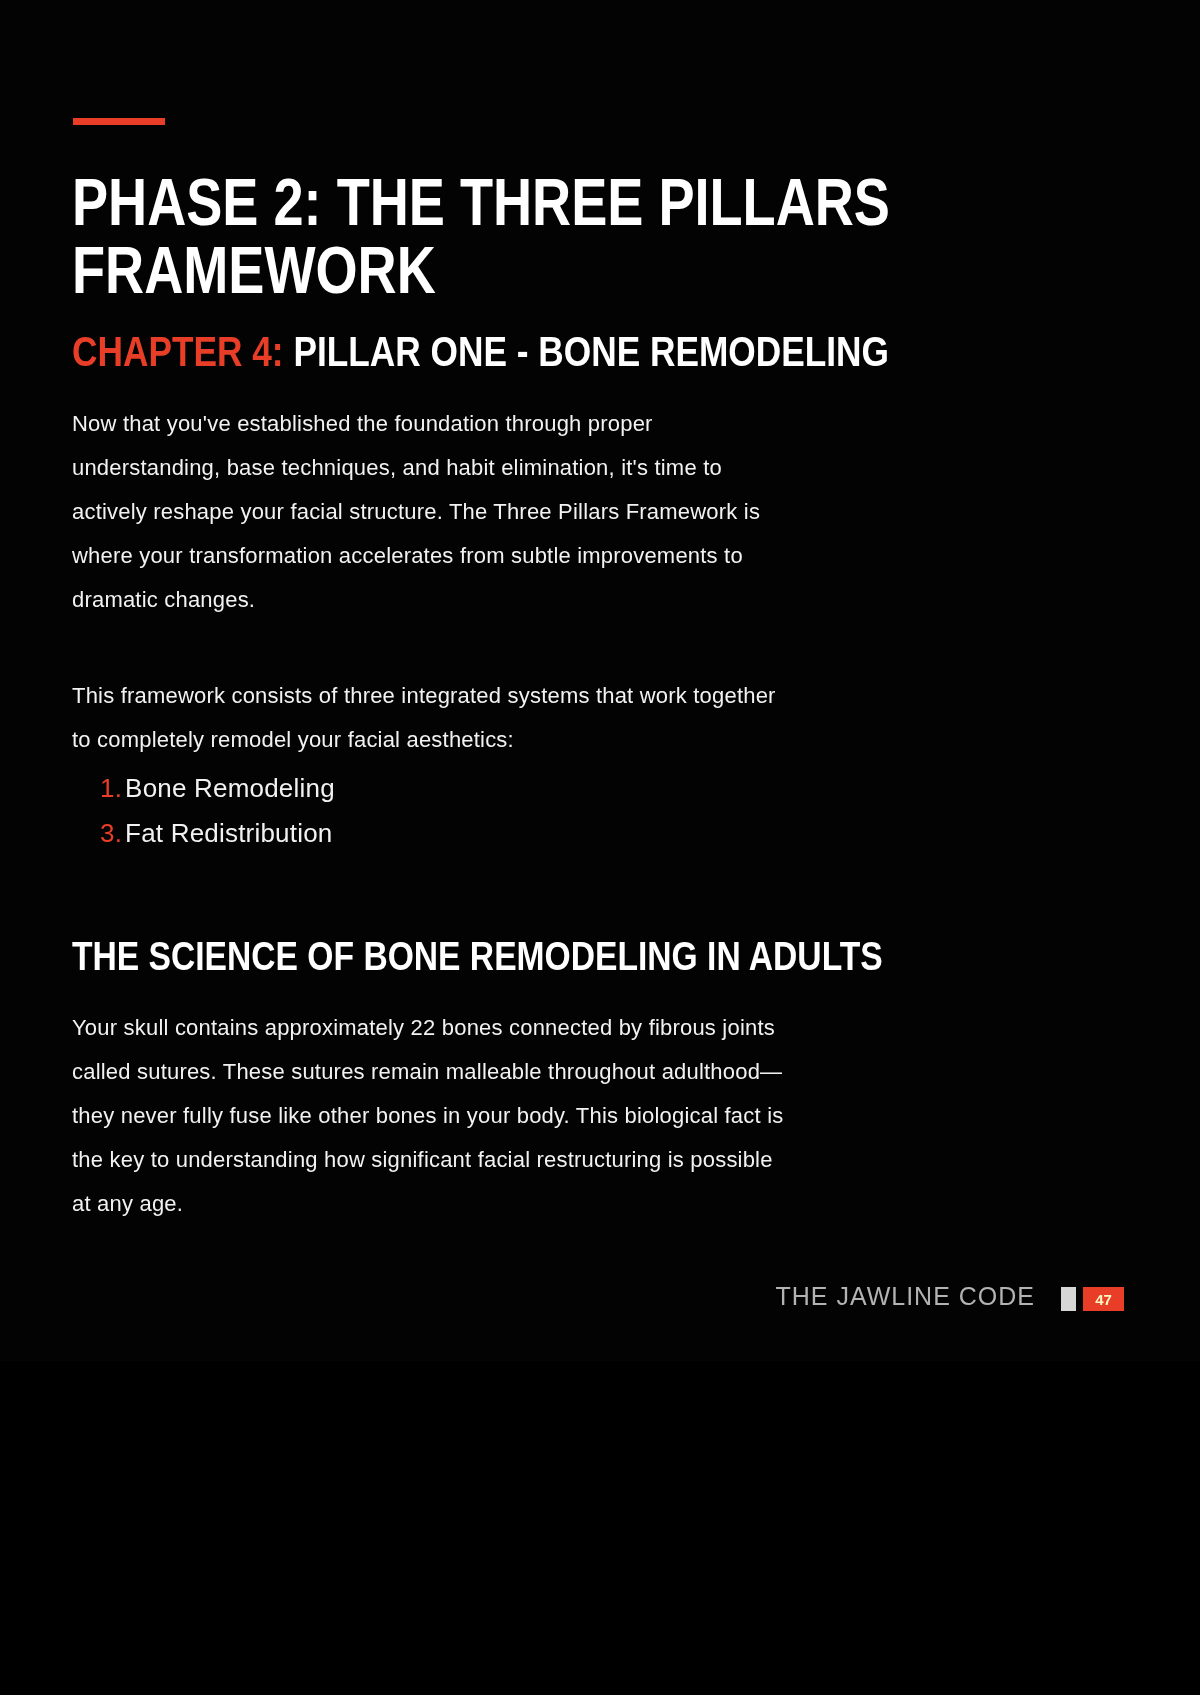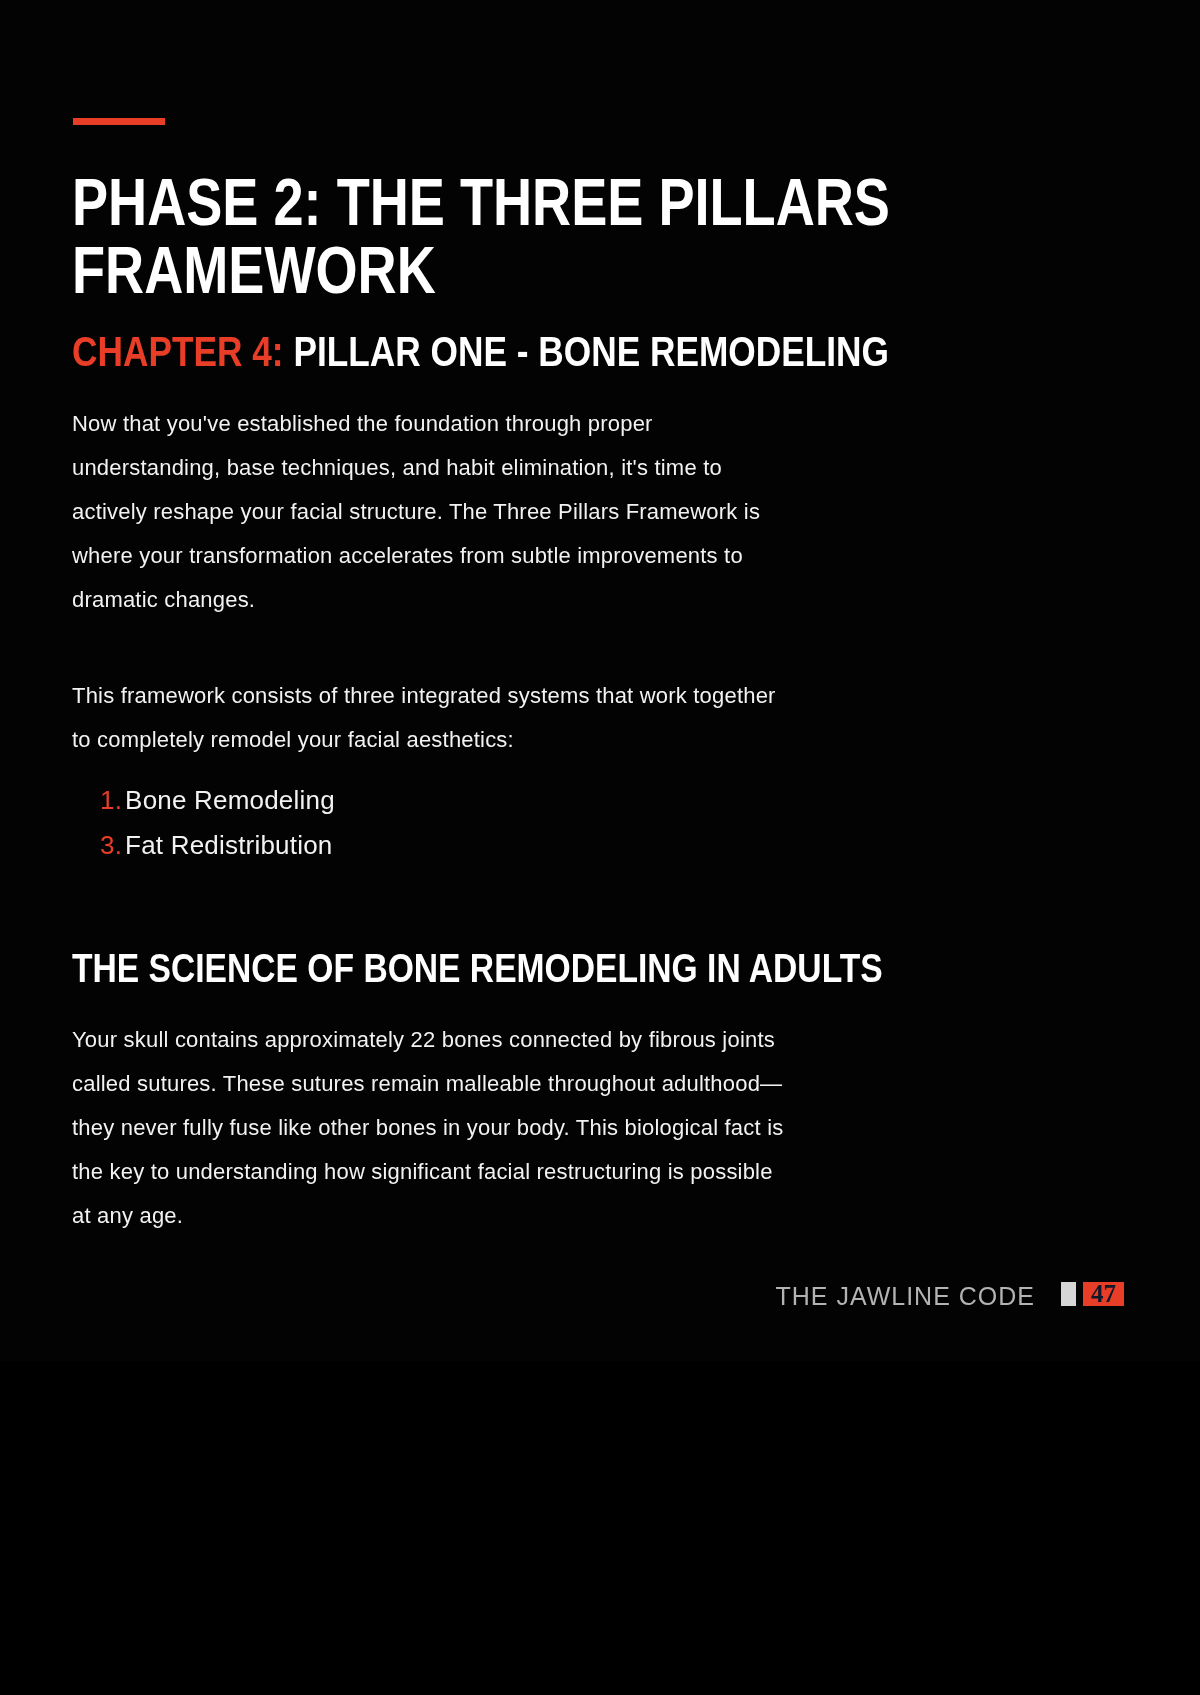--- a/index.html
+++ b/index.html
@@ -85,46 +85,45 @@
     color: var(--heading, #ffffff);
     white-space: nowrap;
     transform: scaleX(0.82);
     transform-origin: left top;
   }
   .footer {
     position: absolute;
     right: 76px;
     bottom: 50px;
     display: flex;
-    align-items: flex-start;
+    align-items: flex-end;
     margin-left: 28px;
   }
   .footer .book-title {
     color: var(--footer-text, #b3b3b3);
     font-size: 25px;
     letter-spacing: 1px;
   }
   .footer .footer-light-block {
     width: 15px;
     height: 24px;
     background: var(--footer-block, #d6d6d6);
     margin-left: 26px;
   }
   .footer .page-number-badge {
     width: 41px;
     height: 24px;
     margin-left: 7px;
     background: var(--red, #e83e27);
-    color: #0f172a;
-    font-size: 25px;
+    color: #fef9c3;
+    font-size: 15px;
     font-weight: bold;
     display: flex;
     align-items: center;
     justify-content: center;
-    font-family: Liberation Serif, serif;
   }
 </style>
 </head>
 <body>
 
 <div class="page" style="--bg: #030303; --red: #e83e27; --heading: #ffffff; --body: #f2f2f2; --footer-text: #b3b3b3; --footer-block: #d6d6d6;">
 
   <div class="accent-rule"></div>
 
   <div class="content">
@@ -135,21 +134,21 @@
     <h2 class="chapter-heading">
       <span class="chapter-label">CHAPTER 4:</span><span class="chapter-title">PILLAR ONE - BONE REMODELING</span>
     </h2>
 
     <p class="para" style="margin-top: 26px;">Now that you've established the foundation through proper
 understanding, base techniques, and habit elimination, it's time to
 actively reshape your facial structure. The Three Pillars Framework is
 where your transformation accelerates from subtle improvements to
 dramatic changes.</p>
 
-    <p class="para" style="margin-bottom: 16px;">This framework consists of three integrated systems that work together
+    <p class="para" style="margin-bottom: 4px;">This framework consists of three integrated systems that work together
 to completely remodel your facial aesthetics:</p>
 
     <ol class="pillars-list">
       <li>
         <span class="list-number">1.</span><span>Bone Remodeling</span>
       </li>
       <li>
         <span class="list-number">3.</span><span>Fat Redistribution</span>
       </li>
     </ol>

